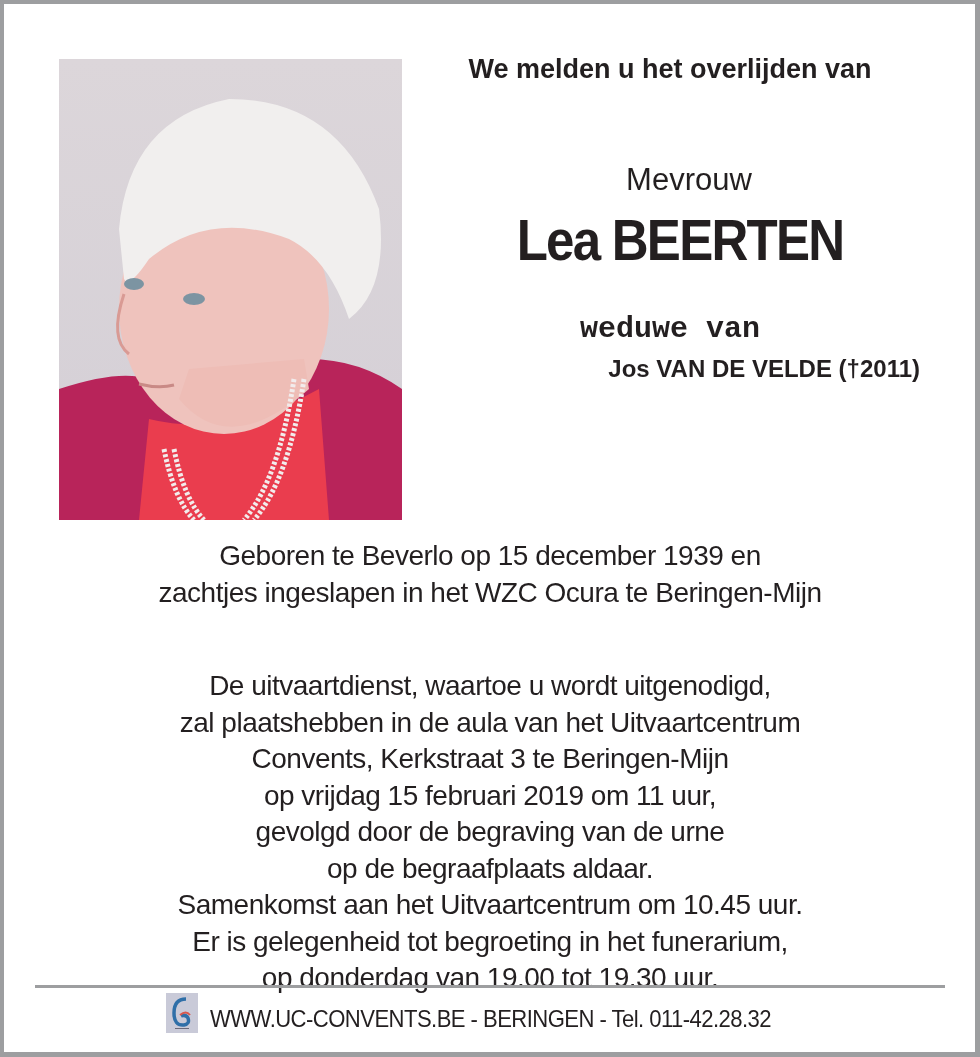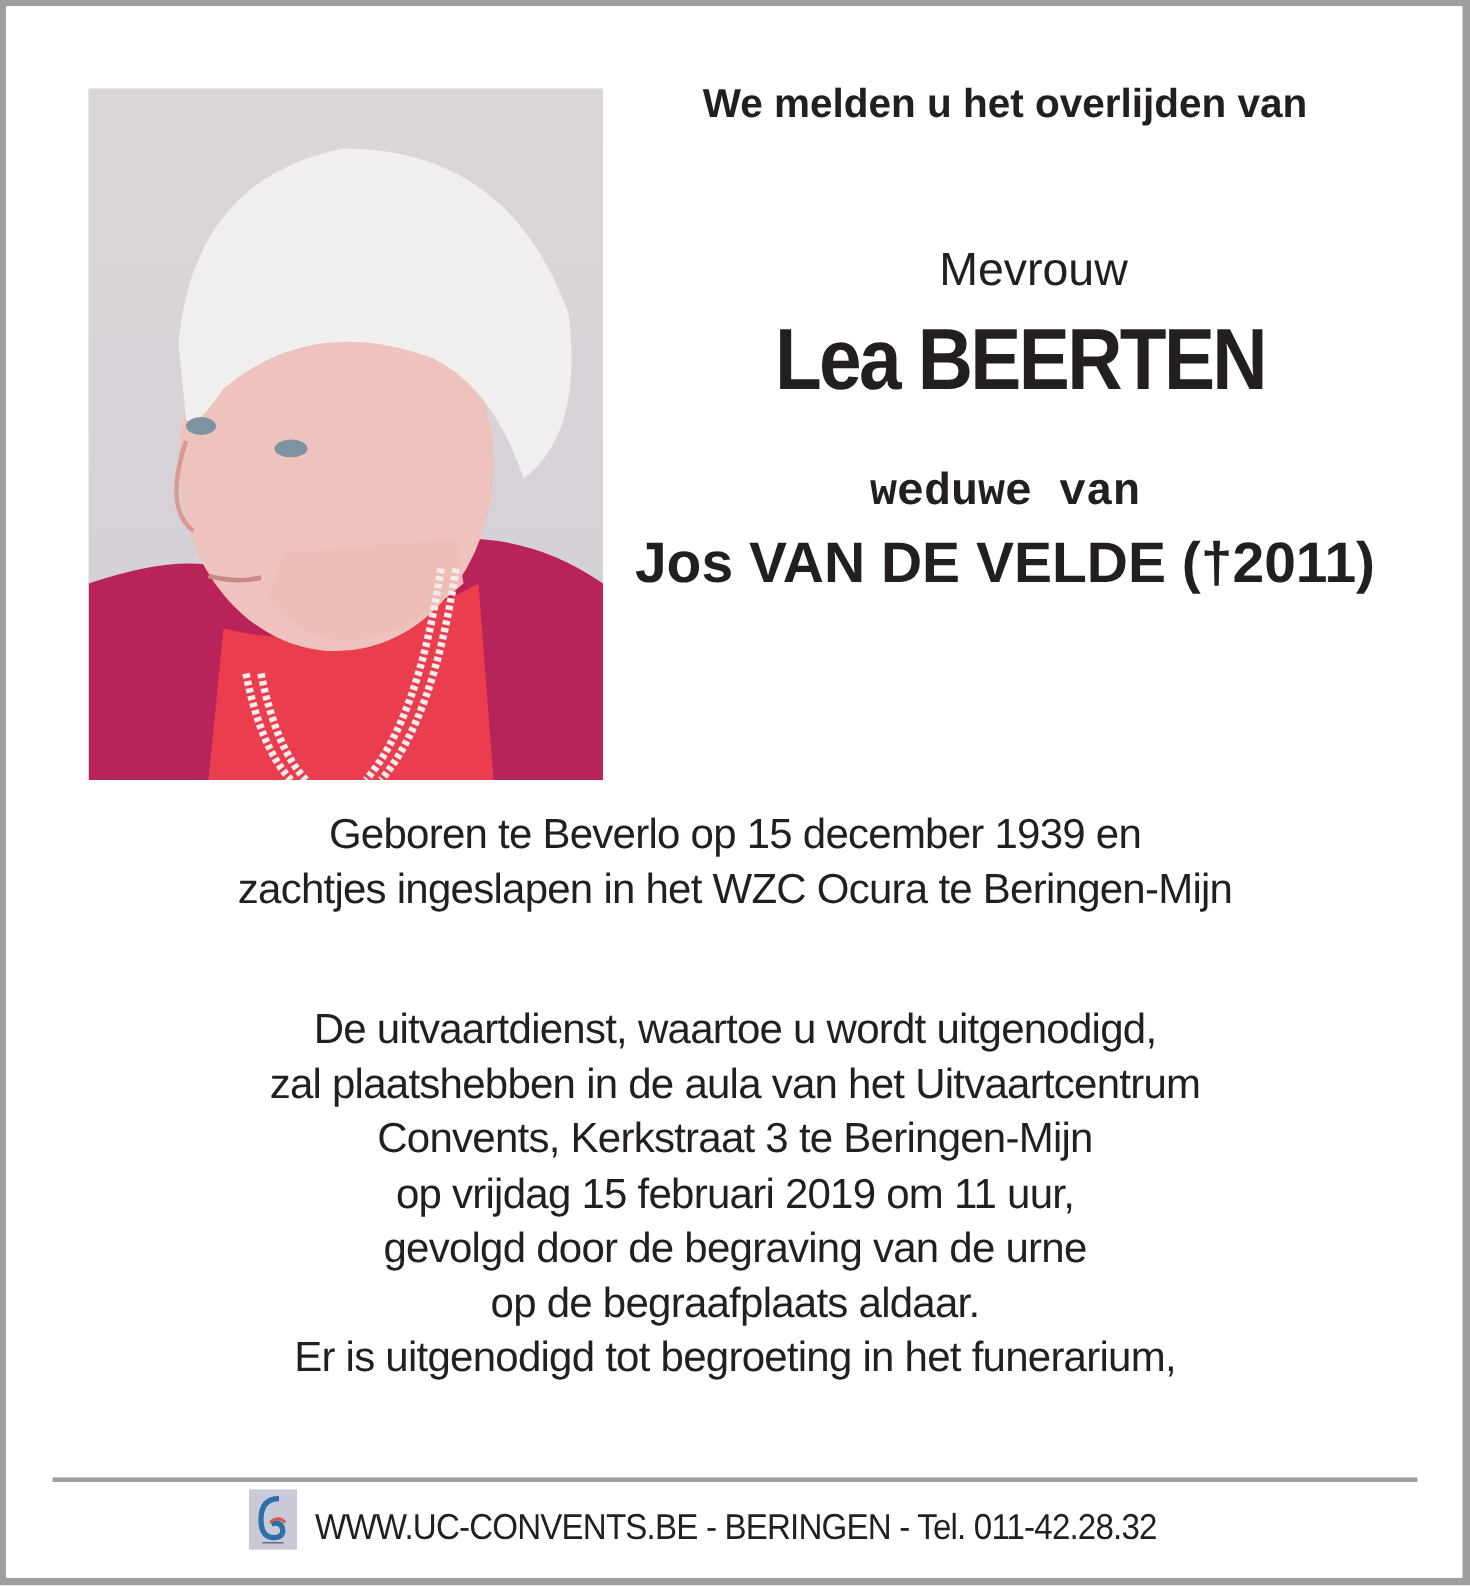--- a/index.html
+++ b/index.html
@@ -5,21 +5,21 @@
   html, body { margin: 0; padding: 0; background: #ffffff; }
   body { width: 980px; height: 1057px; position: relative; overflow: hidden; font-family: "Liberation Sans", sans-serif; color: #231f20; }
   .frame { position: absolute; left: 0; top: 0; width: 980px; height: 1057px; box-sizing: border-box;
            border-top: 4px solid #9d9ea0; border-left: 4px solid #9d9ea0; border-right: 5px solid #9d9ea0; border-bottom: 5px solid #9d9ea0; }
   .photo { position: absolute; left: 59px; top: 59px; width: 343px; height: 461px; overflow: hidden; background: #dcd8dd; }
   .photo svg { display: block; width: 100%; height: 100%; }
   .intro { position: absolute; left: 420px; top: 54px; width: 500px; text-align: center; font-size: 27px; letter-spacing: 0px; font-weight: 700; }
   .title-prefix { position: absolute; left: 439px; top: 125px; width: 500px; text-align: center; font-size: 31px; margin-top: 37px; }
   .name { position: absolute; left: 430px; top: 206px; width: 500px; text-align: center; font-size: 58px; font-weight: bold; letter-spacing: -2px; transform: scaleX(0.88); transform-origin: center; }
   .spouse-label { position: absolute; left: 420px; top: 312px; width: 500px; text-align: center; font-size: 30px; font-weight: bold; font-family: Liberation Mono, monospace; }
-  .spouse-name { position: absolute; left: 420px; top: 355px; width: 500px; text-align: center; font-size: 38px; font-weight: bold; }
+  .spouse-name { position: absolute; left: 420px; top: 355px; width: 500px; text-align: right; font-size: 24px; font-weight: bold; }
   .body-text { position: absolute; left: 30px; width: 920px; text-align: center; font-size: 28px; line-height: 36.5px; letter-spacing: -0.5px; }
   .birth { top: 538px; }
   .funeral { top: 668px; }
   .divider { position: absolute; left: 35px; top: 985px; width: 910px; height: 3px; background: #9d9ea0; }
   .footer { position: absolute; left: 166px; top: 993px; height: 40px; display: flex; align-items: flex-end; }
   .logo { width: 32px; height: 40px; background: #c9cad8; position: relative; margin-right: 12px; }
   .logo svg { display: block; width: 100%; height: 100%; }
   .footer-text { font-size: 24px; letter-spacing: -0.6px; transform: scaleX(0.92); transform-origin: left center; white-space: nowrap; }
 </style>
 </head>
@@ -70,21 +70,23 @@
   <div>zachtjes ingeslapen in het WZC Ocura te Beringen-Mijn</div>
 </div>
 
 <div class="body-text funeral">
   <div>De uitvaartdienst, waartoe u wordt uitgenodigd,</div>
   <div>zal plaatshebben in de aula van het Uitvaartcentrum</div>
   <div>Convents, Kerkstraat 3 te Beringen-Mijn</div>
   <div>op vrijdag 15 februari 2019 om 11 uur,</div>
   <div>gevolgd door de begraving van de urne</div>
   <div>op de begraafplaats aldaar.</div>
-  <div>Er is uitgenodigd tot begroeting in het funerarium,</div>
+  <div>Samenkomst aan het Uitvaartcentrum om 10.45 uur.</div>
+  <div>Er is gelegenheid tot begroeting in het funerarium,</div>
+  <div>op donderdag van 19.00 tot 19.30 uur.</div>
 </div>
 
 <div class="divider"></div>
 
 <div class="footer">
   <div class="logo">
     <svg viewBox="0 0 32 40">
       <rect width="32" height="40" fill="#c9cad8"></rect>
       <path d="M20 6 Q8 6 8 20 Q8 33 18 32 Q24 31 22 25 Q20 21 15 23" stroke="#2f6fa8" stroke-width="3.5" fill="none"></path>
       <path d="M14 22 Q20 17 24 22" stroke="#d8574d" stroke-width="2" fill="none"></path>

